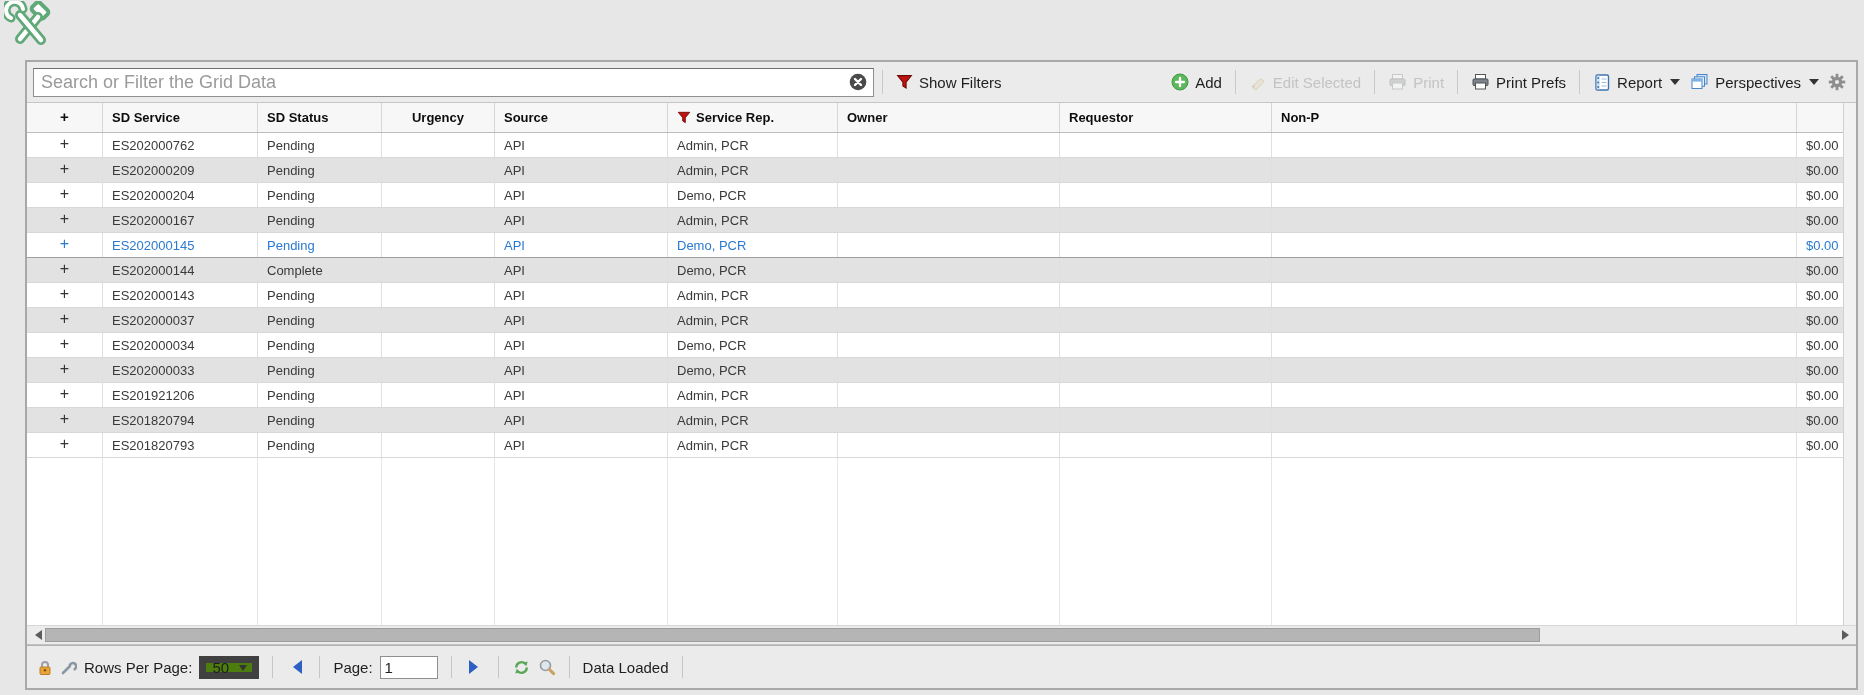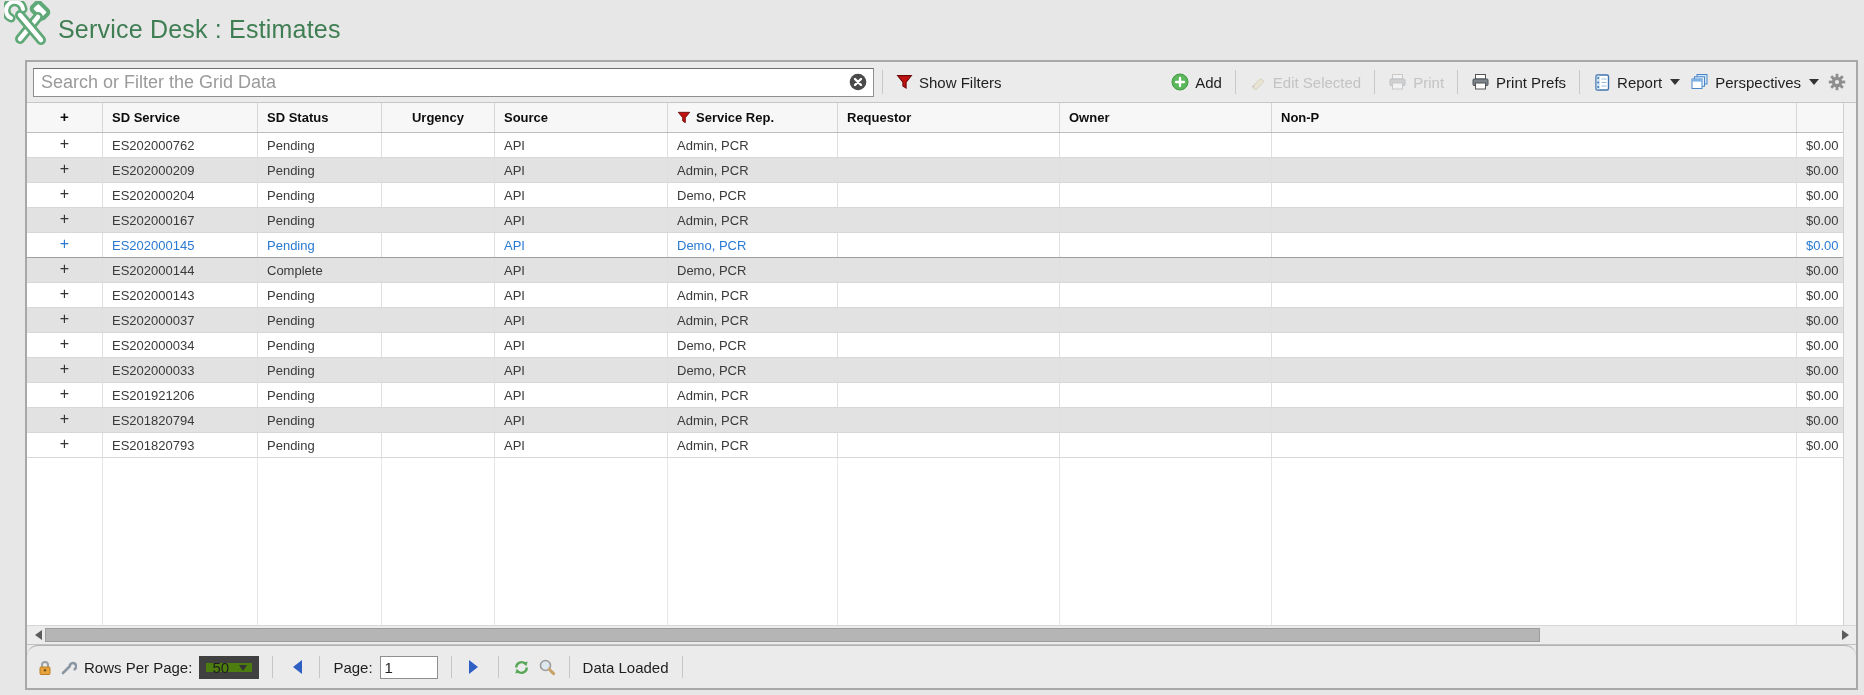--- a/index.html
+++ b/index.html
@@ -52,21 +52,21 @@
   
   .hscroll{position:absolute;top:563px;left:0;width:1829px;height:20px;box-sizing:border-box;
            background:#ececec;border-top:1px solid #d7d7d7;border-bottom:1px solid #c2c2c2;}
   .hs-arrow{position:absolute;top:0;width:15px;height:18px;display:flex;align-items:center;justify-content:center;cursor:pointer;}
   .hs-arrow.left{left:1px;} .hs-arrow.right{right:1px;}
   .tri-l{width:0;height:0;border:5px solid transparent;border-right:7px solid #5c5c5c;}
   .tri-r{width:0;height:0;border:5px solid transparent;border-left:7px solid #5c5c5c;}
   .hs-thumb{position:absolute;left:18px;top:2px;width:1495px;height:14px;background:#b5b5b5;border:1px solid #9d9d9d;box-sizing:border-box;cursor:grab;}
   
   .footer{position:absolute;bottom:0;left:0;width:1829px;height:43px;box-sizing:border-box;background:#ebebeb;
-          border-top:1px solid #b2b2b2;display:flex;align-items:center;padding:6px 10px;gap:7px;font-size:15px;color:#1e1e1e;border-radius:11px;}
+          border-top:1px solid #b2b2b2;display:flex;align-items:center;padding:6px 10px;gap:7px;font-size:15px;color:#1e1e1e;}
   .fsep{width:1px;height:22px;background:#c6c6c6;margin:0 6px;flex:none;}
   .select-box{display:flex;align-items:center;justify-content:space-between;width:60px;height:23px;box-sizing:border-box;
               background:#4d7c0f;border:7px solid #404040;padding:0 5px 0 6px;cursor:pointer;}
   .sel-caret{width:0;height:0;border:4px solid transparent;border-top:6px solid #333;margin-top:5px;}
   .pg{width:20px;height:20px;display:flex;align-items:center;justify-content:center;cursor:pointer;}
   .tri-prev{width:0;height:0;border:7px solid transparent;border-right:9px solid #2e5fc4;margin-right:4px;}
   .tri-next{width:0;height:0;border:7px solid transparent;border-left:9px solid #2e5fc4;margin-left:4px;}
   .page-input{width:58px;height:23px;box-sizing:border-box;border:1px solid #8f8f8f;font-size:15px;font-family:inherit;padding:0 4px;color:#222;}
   .ftr-icon{display:flex;align-items:center;cursor:pointer;}
 </style>
@@ -78,21 +78,20 @@
     <g stroke-linecap="round" fill="none">
       <rect x="28" y="4" width="16" height="11" rx="3" transform="rotate(45 36 9.5)" fill="#fff" stroke="#5fa878" stroke-width="4"></rect>
       <path d="M34 16 L16 38" stroke="#5fa878" stroke-width="10"></path>
       <path d="M34 16 L16 38" stroke="#fff" stroke-width="4.5"></path>
       <path d="M16 14 L37 39" stroke="#5fa878" stroke-width="10"></path>
       <path d="M16 14 L37 39" stroke="#fff" stroke-width="4.5"></path>
       <path d="M7 17 A8.5 8.5 0 1 1 19 8" stroke="#5fa878" stroke-width="9"></path>
       <path d="M7 17 A8.5 8.5 0 1 1 19 8" stroke="#fff" stroke-width="4"></path>
     </g>
   </svg>
-  <div class="title">Service Desk : Estimates</div>
 </div>
 
 <div class="panel">
 
   <div class="toolbar">
     <div class="search-wrap">
       <input type="text" class="search" placeholder="Search or Filter the Grid Data" style="">
       <span class="clear">
         <svg width="18" height="18" viewBox="0 0 18 18">
             <circle cx="9" cy="9" r="8.3" fill="#4a4a4a"></circle>
@@ -213,22 +212,22 @@
         <div class="hcell c1">SD Service</div>
         <div class="hcell c2">SD Status</div>
         <div class="hcell c3">Urgency</div>
         <div class="hcell c4">Source</div>
         <div class="hcell c5">
           <svg width="14" height="14" viewBox="0 0 16 16" style="margin-top:1px;">
             <path d="M1.5 1.5 h13 l-5 6.2 v5.6 l-3 -2 v-3.6 z" fill="#c11212" stroke="#6d0808"></path>
           </svg>
           <span>Service Rep.</span>
         </div>
+        <div class="hcell c7">Owner</div>
         <div class="hcell c6">Requestor</div>
-        <div class="hcell c7">Owner</div>
         <div class="hcell c9">Non-P</div>
       </div>
     <div>
         <div class="grow">
           <div class="cell c0">+</div>
           <div class="cell c1">ES202000762</div>
           <div class="cell c2">Pending</div>
           <div class="cell c3"></div>
           <div class="cell c4">API</div>
           <div class="cell c5">Admin, PCR</div>

